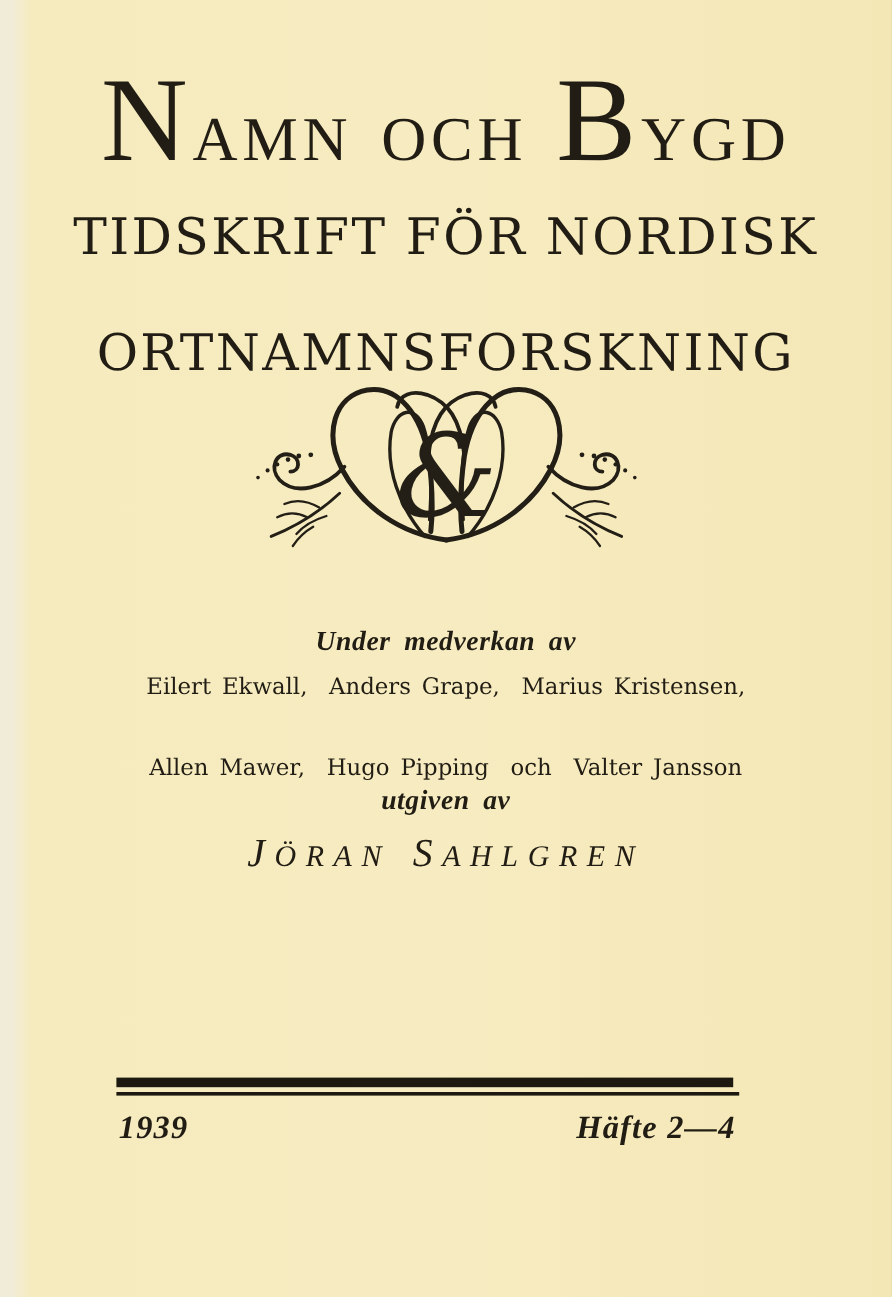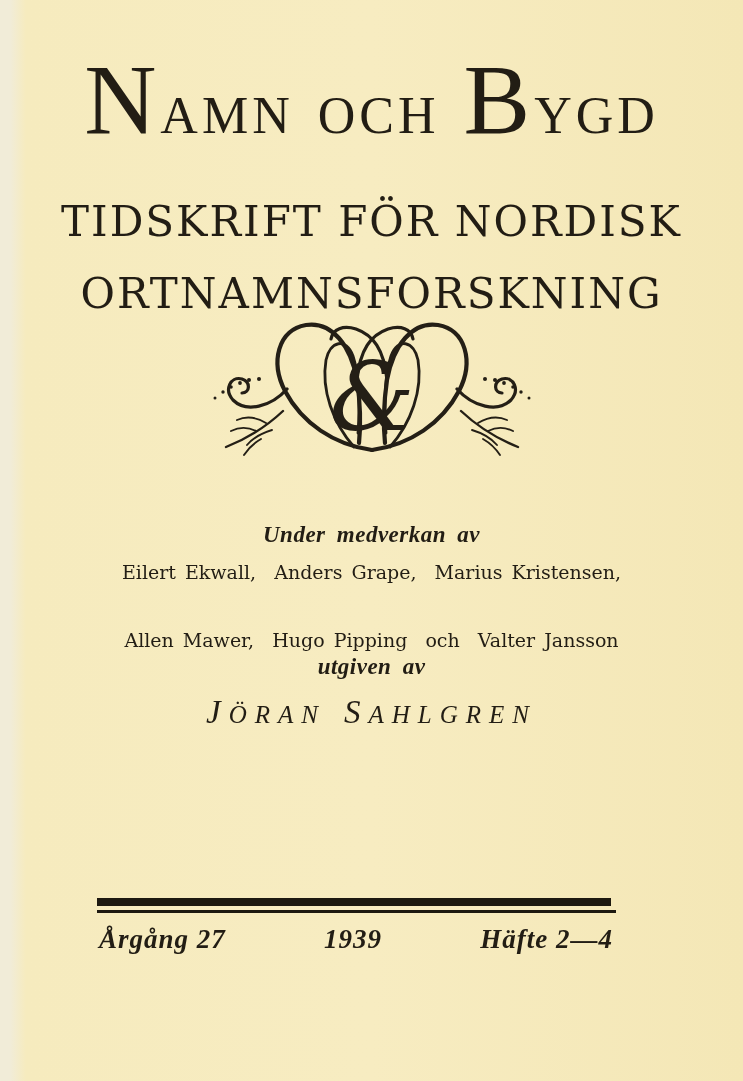--- a/index.html
+++ b/index.html
@@ -34,21 +34,21 @@
   .title .ts { font-size: 52px; }
   .title .wordgap { display: inline-block; width: 24px; }
   
   .subtitle {
     font-family: "DejaVu Serif", serif;
     font-size: 42px;
     letter-spacing: 2px;
     line-height: 46px;
     white-space: nowrap;
   }
-  .subtitle.l1 { top: 175px; margin-top: 24px; }
+  .subtitle.l1 { top: 175px; }
   .subtitle.l2 { top: 227px; margin-top: 44px; }
   
   .ornament {
     position: absolute;
     top: 300px;
     left: 50%;
     margin-left: -168px;
     width: 336px;
     height: 168px;
   }
@@ -150,18 +150,17 @@
 
   <div class="centered small-italic pub-heading">utgiven av</div>
   <div class="centered pub-name">
     <span class="big">J</span><span class="rest">ÖRAN</span><span class="wordgap"></span><span class="big">S</span><span class="rest">AHLGREN</span>
   </div>
 
   <div class="rule thick"></div>
   <div class="rule thin"></div>
 
   <div class="footer-row">
-    <span>Årgång 27</span>
     <span>1939</span>
     <span>Häfte 2—4</span>
   </div>
 
 </div>
 
 </body></html>

